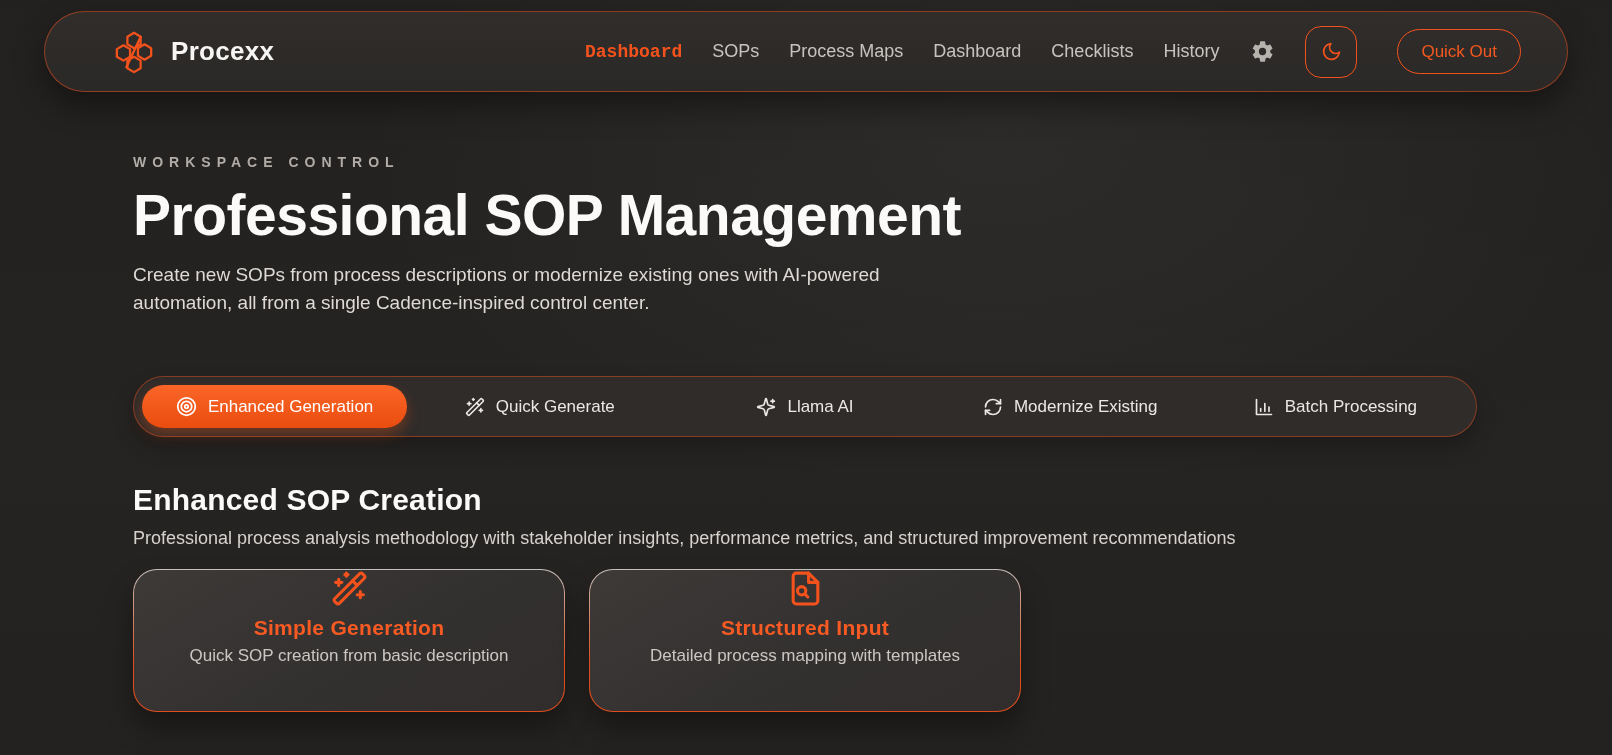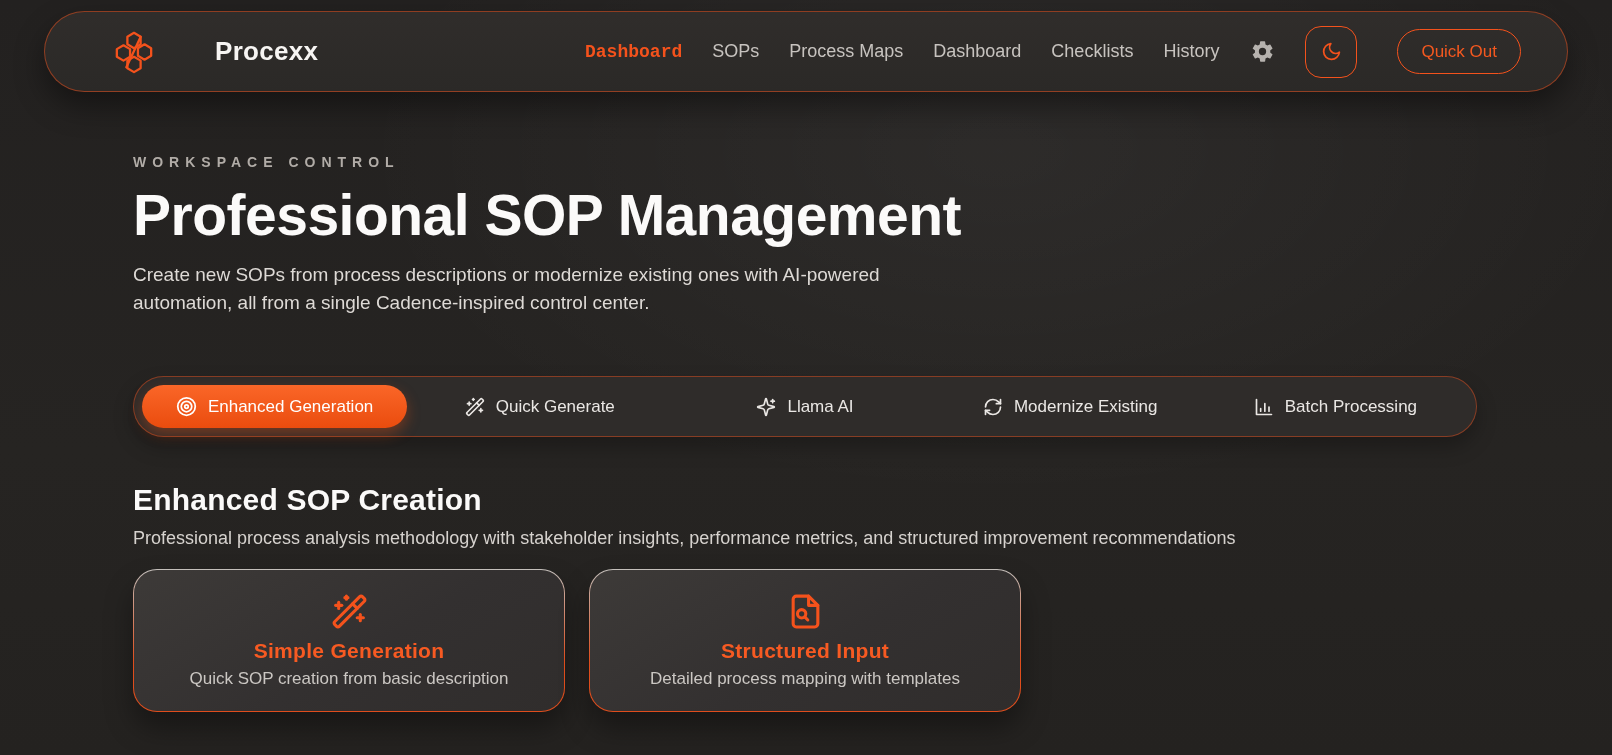--- a/index.html
+++ b/index.html
@@ -21,21 +21,21 @@
     position:absolute; left:44px; top:11px; width:1524px; height:81px;
     border-radius:42px;
     background:linear-gradient(180deg, #302d2b, #2b2927);
     border:1px solid rgba(244,82,28,0.5);
     box-shadow:0 14px 30px rgba(0,0,0,0.40);
     display:flex; align-items:center;
     padding:0 46px 0 66px;
   }
   .brand { display:flex; align-items:center; gap:14px; cursor:pointer; }
   .logo { color:#f4521c; display:flex; }
-  .brand-name { font-size:26px; font-weight:bold; color:#f7f5f3; letter-spacing:0.3px;margin-left:44px; }
+  .brand-name { font-size:26px; font-weight:bold; color:#f7f5f3; letter-spacing:0.3px; }
 
   .nav-links { display:flex; align-items:center; gap:30px; margin-left:auto; }
   .nav-link { font-size:18px; color:#c7c3bf; cursor:pointer; text-decoration:none; white-space:nowrap; }
   .nav-link.active { color:var(--accent,#f4521c); font-weight:bold;font-family:Liberation Mono, monospace; }
 
   .nav-actions { display:flex; align-items:center; margin-left:31px; }
   .gear-btn { color:#b6b2ae; display:flex; cursor:pointer; }
   .theme-btn {
     margin-left:30px; width:52px; height:52px; border-radius:16px;
     background:transparent; border:1.5px solid var(--accent,#f4521c);
@@ -93,21 +93,21 @@
 
   
   .cards { margin-top:20px; display:grid; grid-template-columns:repeat(3,1fr); gap:24px; }
   .card {
     height:143px; border-radius:24px;
     border:1px solid transparent;
     background:
       linear-gradient(150deg,#3d3a38 0%, #333030 55%, #302d2c 100%) padding-box,
       linear-gradient(180deg, rgba(236,231,227,0.8), rgba(244,82,28,0.9) 65%) border-box;
     box-shadow:0 16px 28px rgba(0,0,0,0.35);
-    display:flex; flex-direction:column; align-items:center; justify-content:center;
+    display:flex; flex-direction:column; align-items:center; 
     cursor:pointer;
   }
   .card-icon { color:var(--accent,#f4521c); display:flex; margin-bottom:9px; }
   .card-title { font-size:21px; font-weight:800; color:#f75a22; letter-spacing:0.3px; }
   .card-sub { margin-top:6px; font-size:17px; color:#cbc7c3; }
 
   svg { display:block; }
 </style>
 </head>
 <body>

